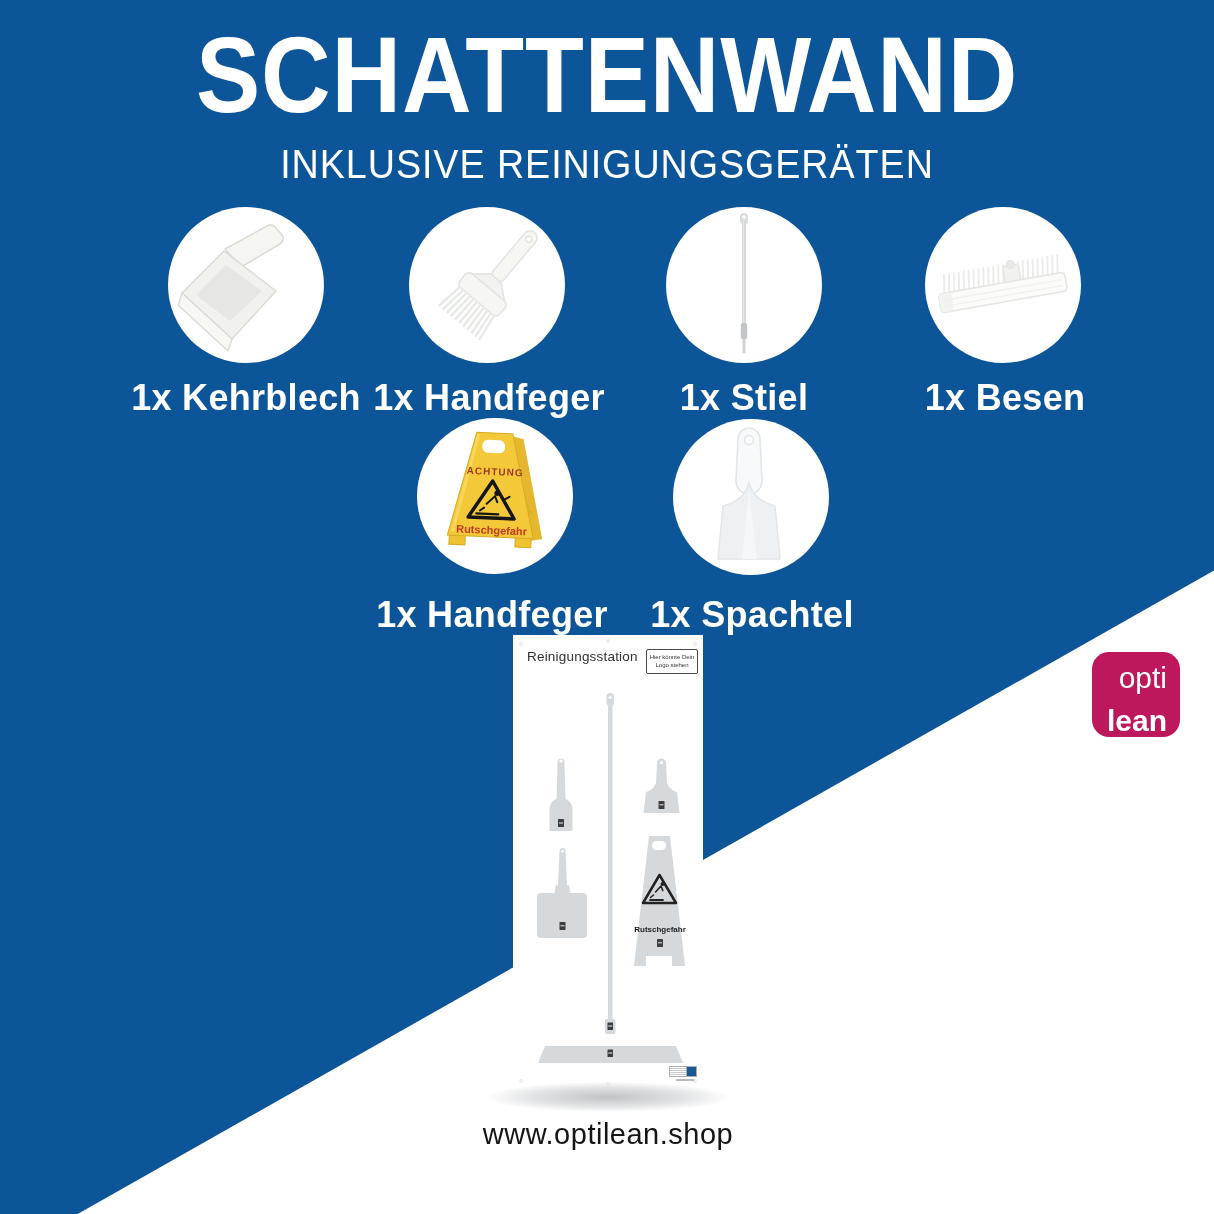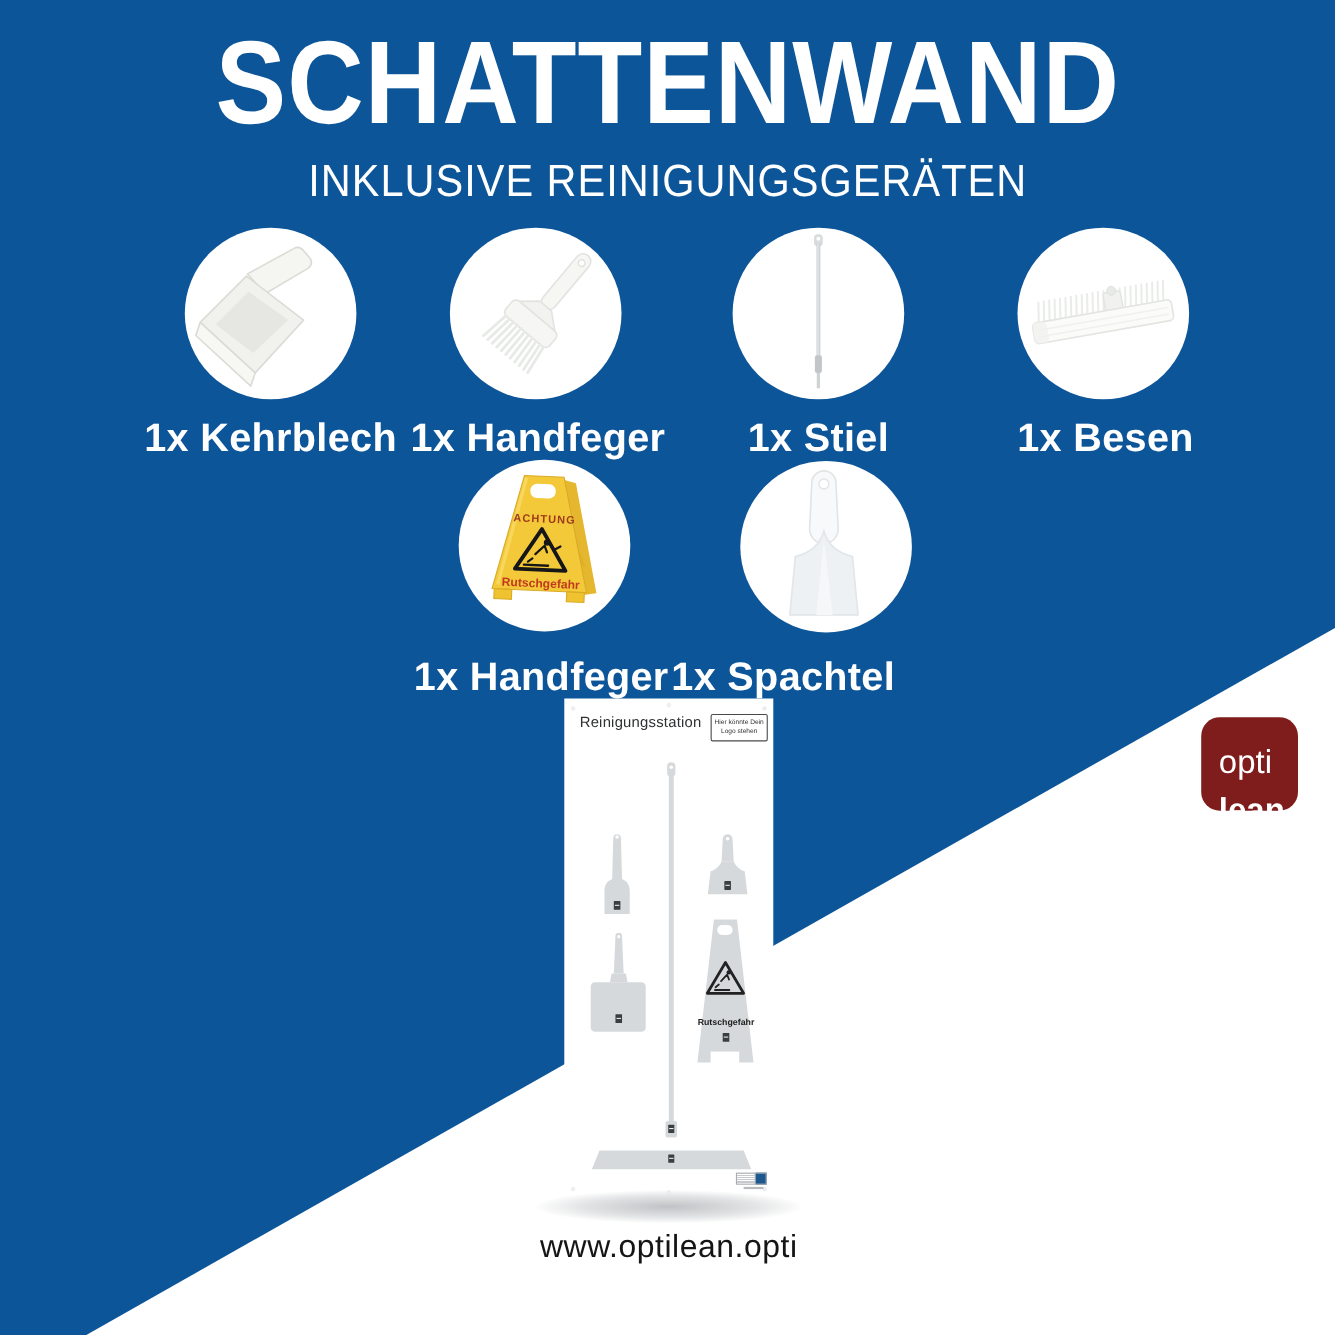--- a/index.html
+++ b/index.html
@@ -55,22 +55,22 @@
     background:repeating-linear-gradient(#fff 0 1px,#c6cacc 1px 2px);}
   .mark-b{display:inline-block;width:9px;height:9px;border:1px solid #a8adb0;border-left:none;
     background:#1c578f;vertical-align:top;}
   .mark-line{margin:2px auto 0;width:18px;height:1.5px;background:#b7bbbe;}
   .website{
     position:absolute;left:608px;top:1118px;transform:translateX(-50%);
     font-size:29px;color:#151515;letter-spacing:0.5px;white-space:nowrap;
   }
   .brand-logo{
     position:absolute;left:1092px;top:652px;width:88px;height:85px;
-    background:#7f1d1d;border-radius:17px;color:#ffffff;
-    text-align:right;padding:16px;box-sizing:border-box;
+    background:#be185d;border-radius:17px;color:#ffffff;
+    text-align:right;padding:0;box-sizing:border-box;
   }
   .brand-line1{margin:11px 13px 0 0;font-size:30px;font-weight:400;line-height:30px;}
   .brand-line2{margin:12px 13px 0 0;font-size:30px;font-weight:bold;line-height:32px;}
 </style>
 </head>
 <body>
 
 <div class="canvas">
 
   <div class="wedge"></div>
@@ -191,21 +191,21 @@
     <svg viewBox="0 0 156 156">
       <path d="M65,20 a11,11 0 0 1 22,0 l2,42 a9,9 0 0 1 -26,0 Z" fill="#f7f9fa" stroke="#e1e5e7" stroke-width="1.5"></path>
       <circle cx="76" cy="21" r="4.5" fill="#ffffff" stroke="#e1e5e7" stroke-width="1.3"></circle>
       <circle cx="76" cy="74" r="4" fill="#fdfdfd" stroke="#e4e8ea" stroke-width="1.3"></circle>
       <path d="M76,64 C72,78 62,84 50,87 L45,140 L107,140 L102,87 C90,84 80,78 76,64 Z" fill="#eef1f3" stroke="#e2e6e8" stroke-width="1.5"></path>
       <path d="M76,72 L69,140 L84,140 Z" fill="#f5f7f8"></path>
     </svg>
   </div>
 
   <div class="item-label" style="left:492px;top:594px">1x Handfeger</div>
-  <div class="item-label" style="left:712px;top:594px">1x Spachtel</div>
+  <div class="item-label" style="left:752px;top:594px">1x Spachtel</div>
 
   <div class="board-shadow"></div>
 
   <div class="board">
     <div class="board-title">Reinigungsstation</div>
     <div class="logo-box">
       <span>Hier könnte Dein</span>
       <span>Logo stehen</span>
     </div>
 
@@ -264,20 +264,20 @@
         <path d="M46,188 h4 M47.5,290.8 h4 M146.5,169.8 h4 M145,307.8 h4 M95.3,391 h4 M95.3,418 h4"></path>
       </g>
     </svg>
 
     <div class="board-mark">
       <span class="mark-a"></span><span class="mark-b"></span>
       <div class="mark-line"></div>
     </div>
   </div>
 
-  <div class="website">www.optilean.opti</div>
+  <div class="website">www.optilean.shop</div>
 
   <div class="brand-logo">
     <div class="brand-line1">opti</div>
     <div class="brand-line2">lean</div>
   </div>
 
 </div>
 
 </body></html>

